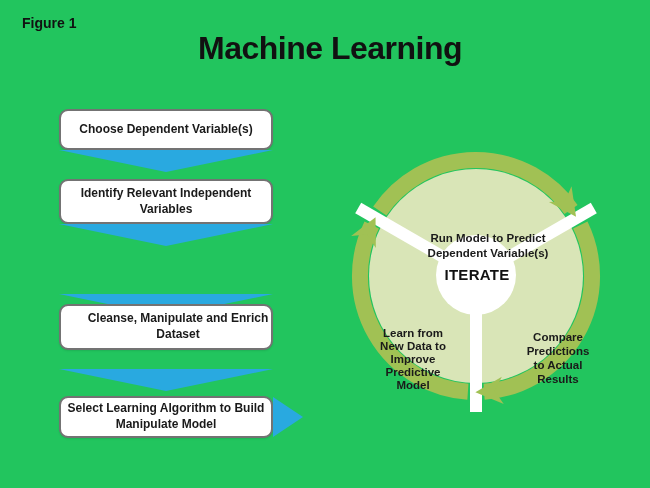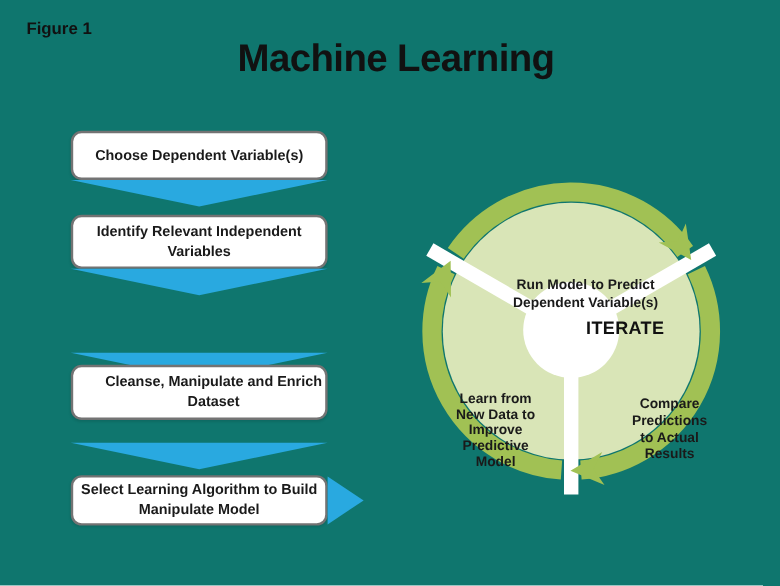--- a/index.html
+++ b/index.html
@@ -1,17 +1,17 @@
 <!DOCTYPE html>
 <html><head>
 <meta charset="utf-8">
 <style>
   html,body { margin:0; padding:0; background:#ffffff; }
   .page {
-    position:relative; width:650px; height:488px; background:#0f766e;
+    position:relative; width:650px; height:488px; background:#22c55e;
     font-family:"Liberation Sans", sans-serif; overflow:hidden; color:#1a1a1a;
   }
   .figure-label {
     position:absolute; left:22px; top:15px;
     font-size:14px; font-weight:700; color:#111;
   }
   .title {
     position:absolute; left:316px; top:16px; transform:translateX(-50%);
     margin:14px; font-size:32px; font-weight:600; color:#111; white-space:nowrap;
     letter-spacing:-0.5px;
@@ -49,21 +49,21 @@
   .cycle-svg { position:absolute; left:0; top:0; }
   .cycle-label {
     position:absolute; transform:translateX(-50%); text-align:center;
     font-size:11.5px; font-weight:700; color:#1a1a1a; white-space:pre-line;margin-top:41px;
   }
   .label-top   { left:488px; top:190px; line-height:15px; }
   .label-right { left:558px; top:289px; line-height:14px; }
   .label-left  { left:413px; top:286px; line-height:13px; }
   .iterate {
     position:absolute; left:477px; top:274px; transform:translate(-50%,-50%);
-    font-size:15px; font-weight:700; letter-spacing:0.3px; color:#111;margin-left:44px;
+    font-size:15px; font-weight:700; letter-spacing:0.3px; color:#111;
   }
 </style>
 </head>
 <body>
 
 <div class="page">
 
   <div class="figure-label">Figure 1</div>
   <h1 class="title">Machine Learning</h1>
 

